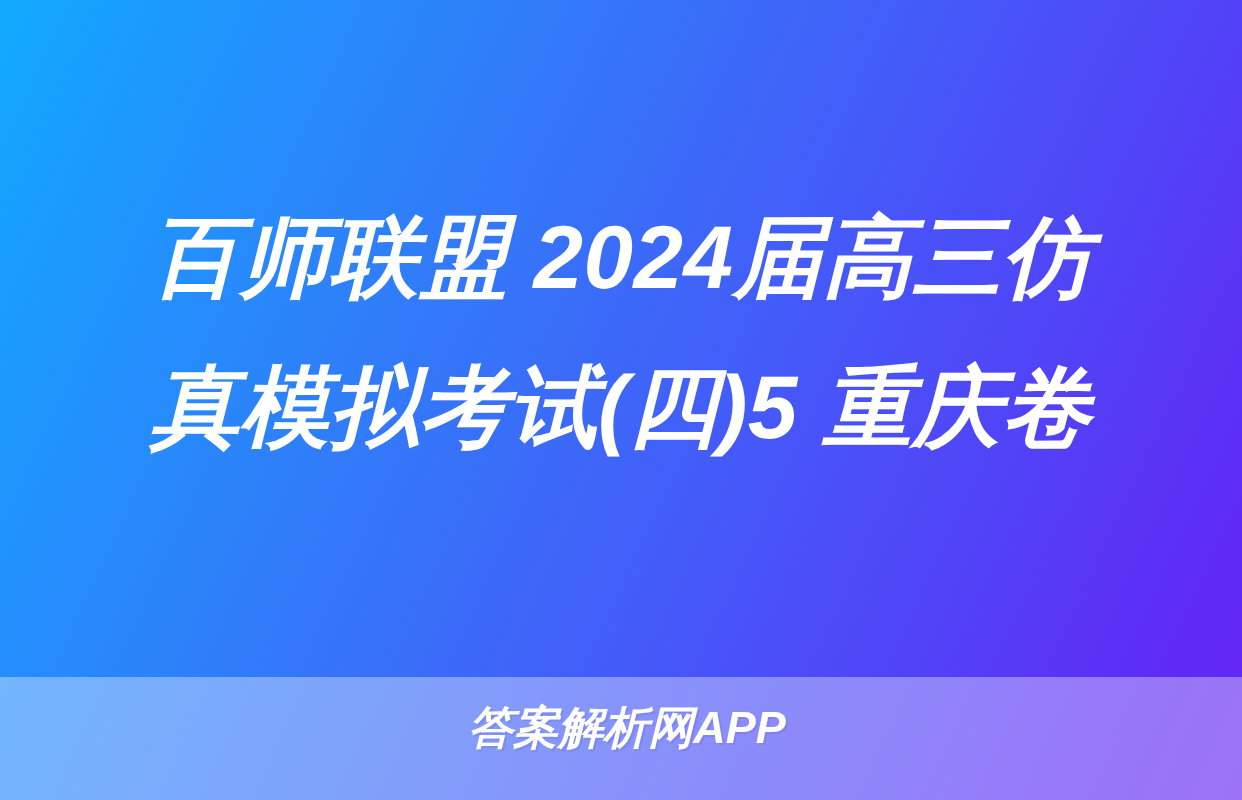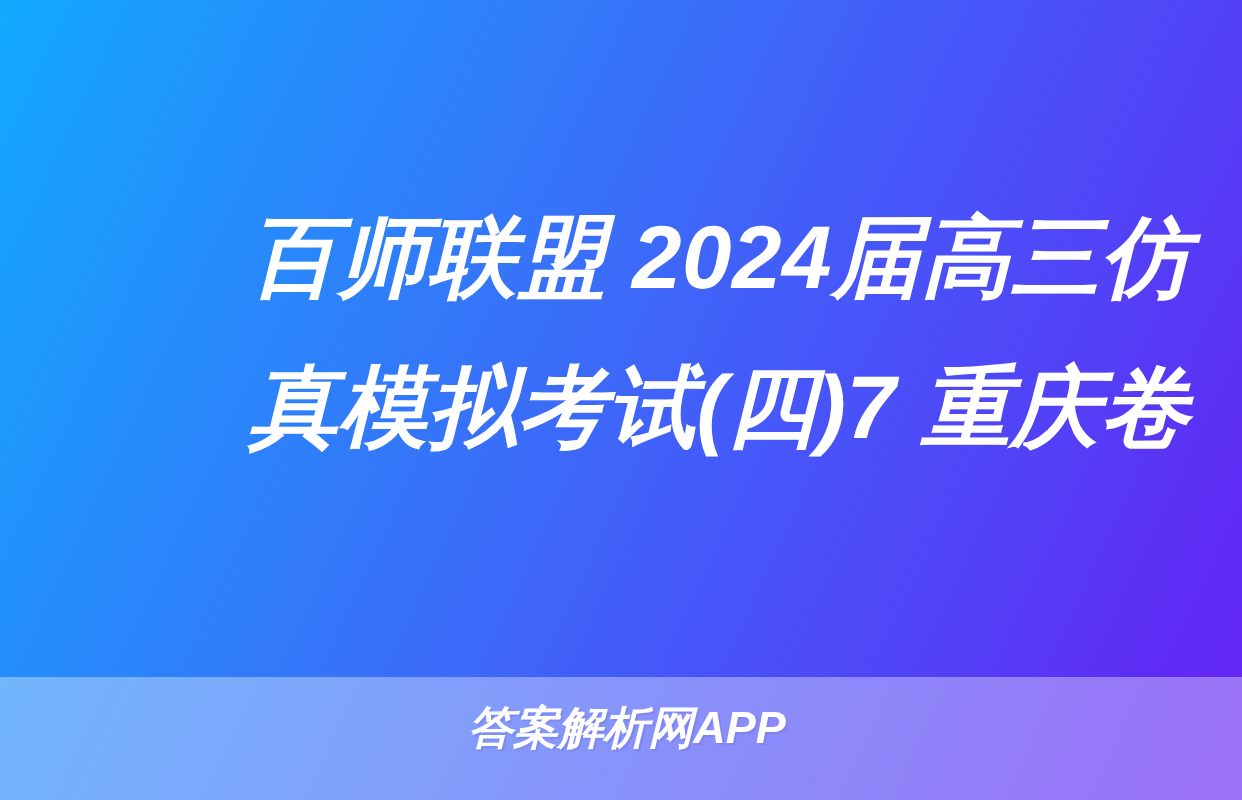--- a/index.html
+++ b/index.html
@@ -43,21 +43,21 @@
   }
 
   
   .title-block {
     position: absolute;
     left: 0;
     right: 0;
     top: 182px;
     padding: 0 52px;
     box-sizing: border-box;
-    text-align: right;
+    text-align: center;
   }
 
   .title-line {
     display: block;
     color: #ffffff;
     font-size: 89px;
     line-height: 150px;
     font-weight: 700;
     font-style: italic;
     letter-spacing: 0.5px;
@@ -90,20 +90,20 @@
 <body>
 
 <div class="stage">
 
   <div class="gradient-backdrop"></div>
 
   <div class="footer-band"></div>
 
   <div class="title-block">
     <span class="title-line">百师联盟 2024届高三仿</span>
-    <span class="title-line">真模拟考试(四)7 重庆卷</span>
+    <span class="title-line">真模拟考试(四)5 重庆卷</span>
   </div>
 
   <div class="watermark">
     <span class="watermark-text">答案解析网APP</span>
   </div>
 
 </div>
 
 </body></html>

